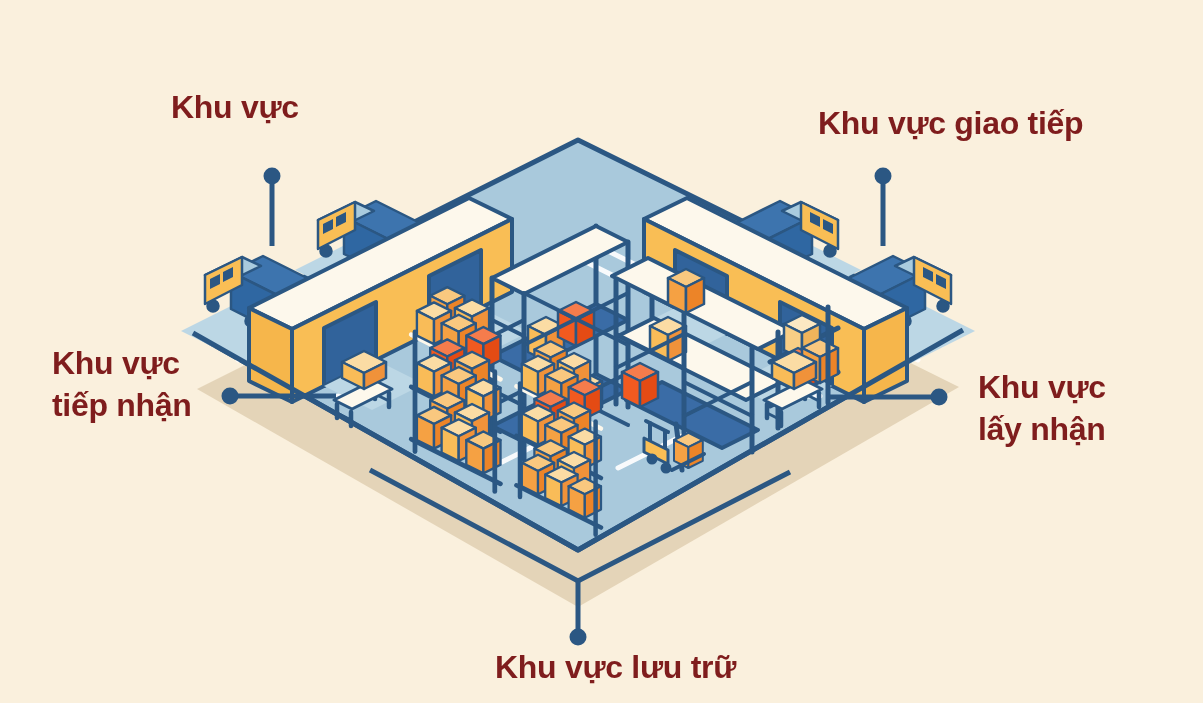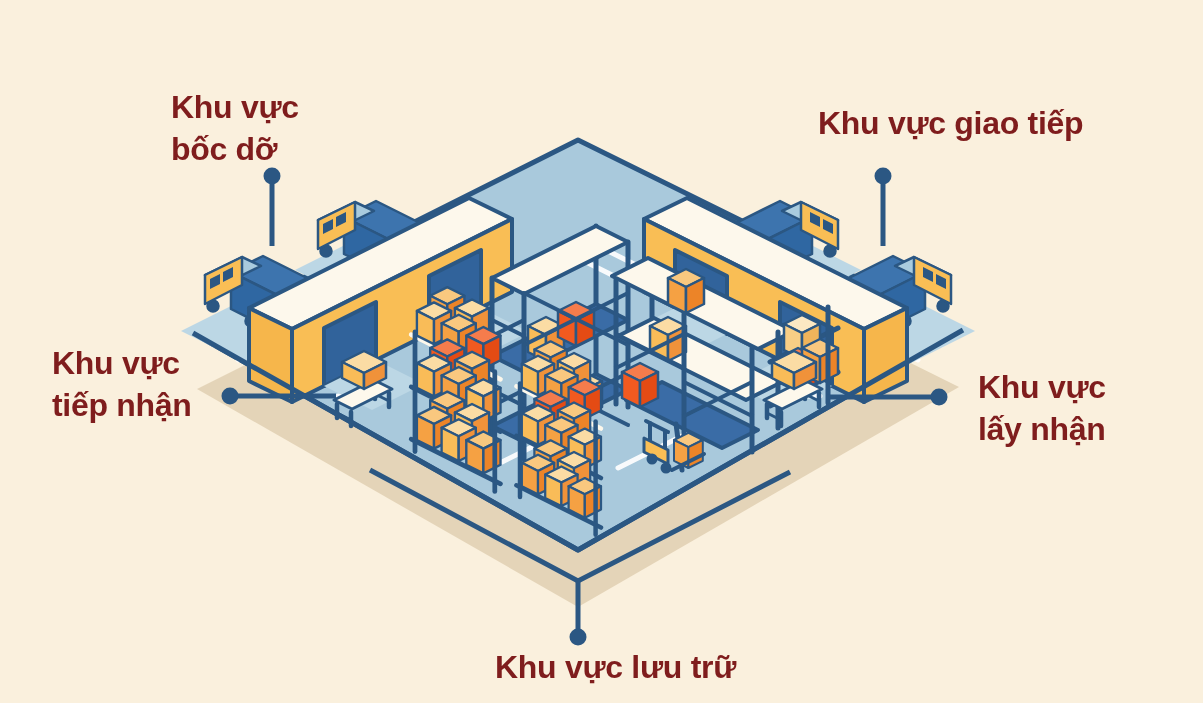--- a/index.html
+++ b/index.html
@@ -278,21 +278,20 @@
     </g>
     <g>
       <line x1="827" y1="397" x2="939" y2="397"></line>
       <circle cx="939" cy="397" r="8.5" fill="#2B5783" stroke="none"></circle>
     </g>
   </g>
 </svg>
 
 <div class="zone-label" style="left:171px; top:86px;">
   <span>Khu vực</span>
-  <span>bốc dỡ</span>
 </div>
 
 <div class="zone-label" style="left:818px; top:102px;">
   <span>Khu vực giao tiếp</span>
 </div>
 
 <div class="zone-label" style="left:52px; top:342px;">
   <span>Khu vực</span>
   <span>tiếp nhận</span>
 </div>

